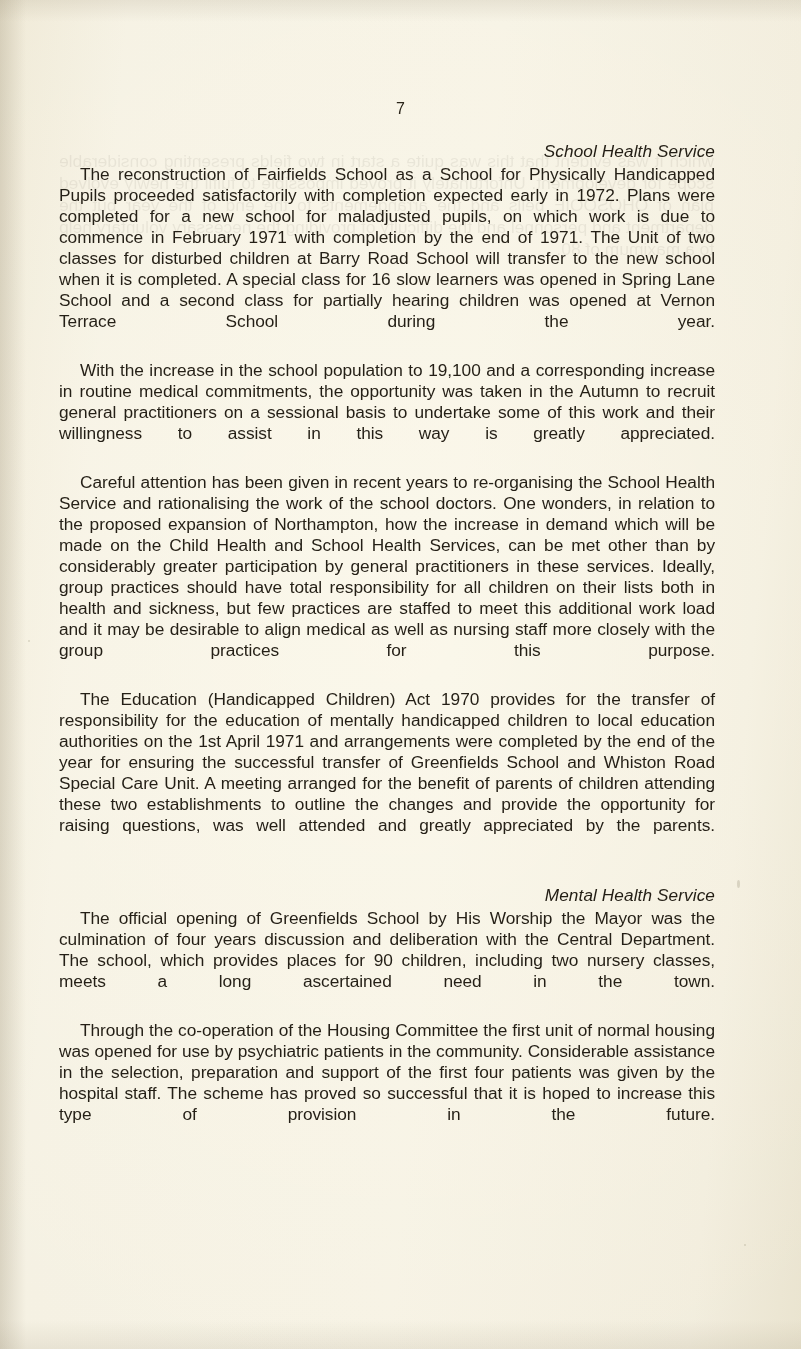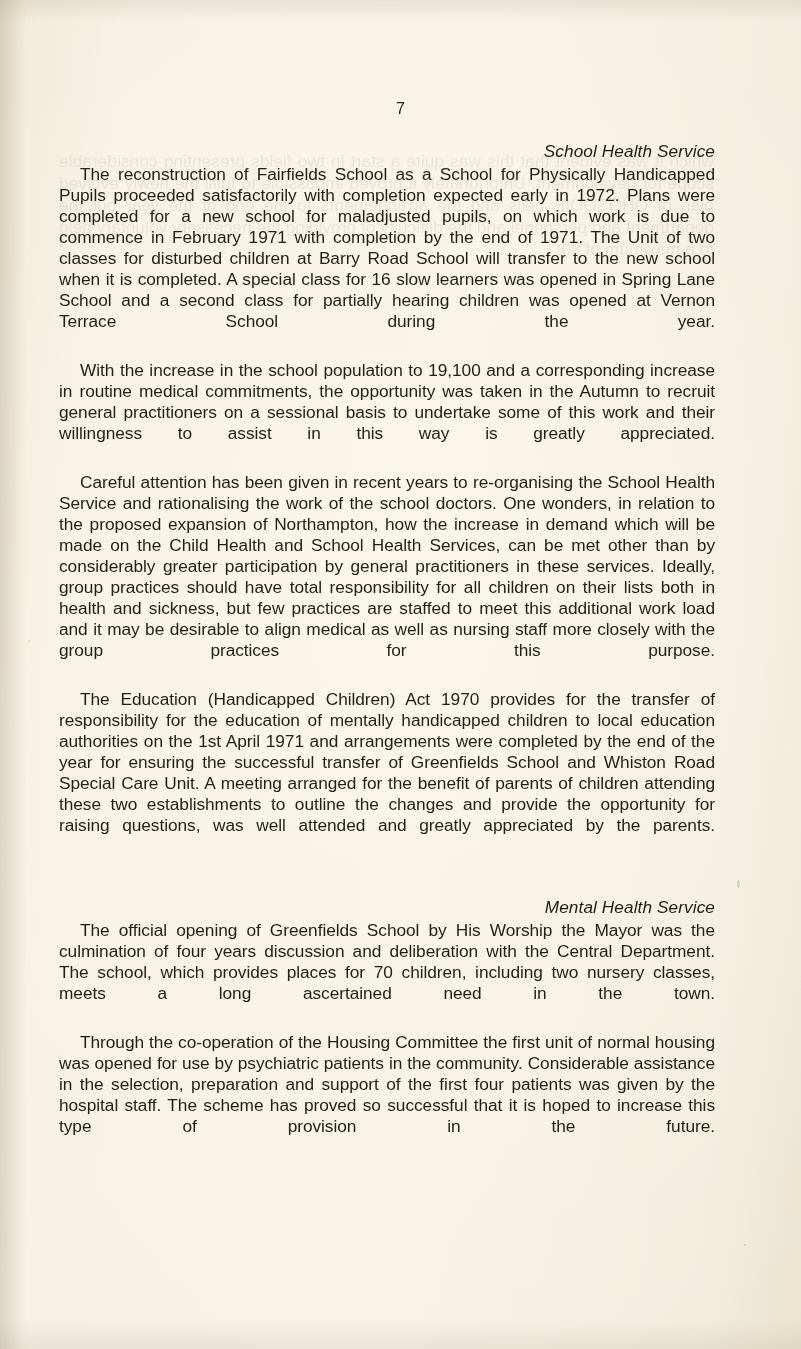--- a/index.html
+++ b/index.html
@@ -94,21 +94,21 @@
   h2.section-heading {
     font-size: 17.2px;
     font-style: italic;
     font-weight: normal;
     margin: 0 0 2px 0;
     letter-spacing: 0.1px;
     color: #221d14;
     text-align: right;
   }
   h2.section-heading.second {
-    margin-top: 40px;
+    margin-top: 28px;
     font-style: italic;
   }
 
   p.body-par {
     margin: 0 0 7px 0;
     font-size: 17.3px;
     line-height: 21px;
     text-align: justify;
     text-indent: 21px;
     letter-spacing: -0.05px;
@@ -154,21 +154,21 @@
 
     <h2 class="section-heading">School Health Service</h2>
 
     <p class="body-par">The reconstruction of Fairfields School as a School for Physically Handicapped Pupils proceeded satisfactorily with completion expected early in 1972. Plans were completed for a new school for maladjusted pupils, on which work is due to commence in February 1971 with completion by the end of 1971. The Unit of two classes for disturbed children at Barry Road School will transfer to the new school when it is completed. A special class for 16 slow learners was opened in Spring Lane School and a second class for partially hearing children was opened at Vernon Terrace School during the year.</p>
     <p class="body-par">With the increase in the school population to 19,100 and a corresponding increase in routine medical commitments, the opportunity was taken in the Autumn to recruit general practitioners on a sessional basis to undertake some of this work and their willingness to assist in this way is greatly appreciated.</p>
     <p class="body-par">Careful attention has been given in recent years to re-organising the School Health Service and rationalising the work of the school doctors. One wonders, in relation to the proposed expansion of Northampton, how the increase in demand which will be made on the Child Health and School Health Services, can be met other than by considerably greater participation by general practitioners in these services. Ideally, group practices should have total responsibility for all children on their lists both in health and sickness, but few practices are staffed to meet this additional work load and it may be desirable to align medical as well as nursing staff more closely with the group practices for this purpose.</p>
     <p class="body-par last-of-block">The Education (Handicapped Children) Act 1970 provides for the transfer of responsibility for the education of mentally handicapped children to local education authorities on the 1st April 1971 and arrangements were completed by the end of the year for ensuring the successful transfer of Greenfields School and Whiston Road Special Care Unit. A meeting arranged for the benefit of parents of children attending these two establishments to outline the changes and provide the opportunity for raising questions, was well attended and greatly appreciated by the parents.</p>
 
     <h2 class="section-heading second">Mental Health Service</h2>
 
-    <p class="body-par">The official opening of Greenfields School by His Worship the Mayor was the culmination of four years discussion and deliberation with the Central Department. The school, which provides places for 70 children, including two nursery classes, meets a long ascertained need in the town.</p>
+    <p class="body-par">The official opening of Greenfields School by His Worship the Mayor was the culmination of four years discussion and deliberation with the Central Department. The school, which provides places for 90 children, including two nursery classes, meets a long ascertained need in the town.</p>
     <p class="body-par last-of-block">Through the co-operation of the Housing Committee the first unit of normal housing was opened for use by psychiatric patients in the community. Considerable assistance in the selection, preparation and support of the first four patients was given by the hospital staff. The scheme has proved so successful that it is hoped to increase this type of provision in the future.</p>
 
   </div>
 
   <div class="speck" style="left:737px; top:880px; width:3px; height:8px;"></div>
   <div class="speck" style="left:744px; top:1244px; width:2px; height:2px;"></div>
   <div class="speck" style="left:28px; top:640px; width:2px; height:2px;"></div>
 
 </div>
 

